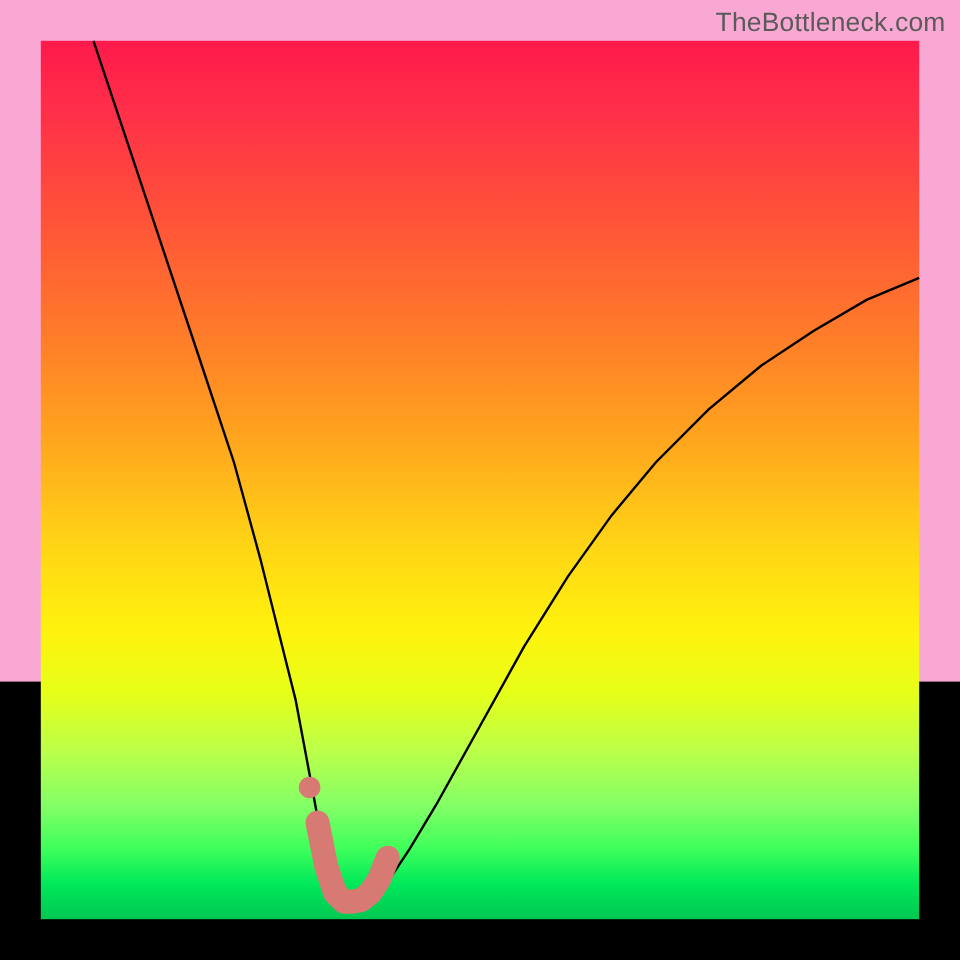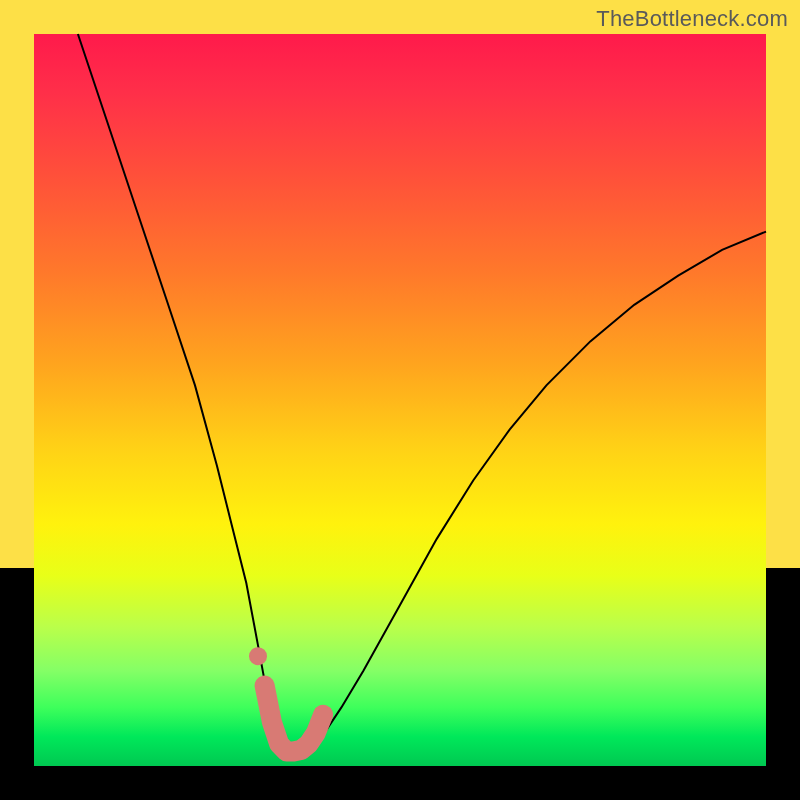--- a/index.html
+++ b/index.html
@@ -8,21 +8,21 @@
     width: 800px;
     height: 800px;
     background: #000;
     font-family: Arial, Helvetica, sans-serif;
     overflow: hidden;
   }
   .frame {
     position: absolute;
     left: 0; top: 0;
     width: 800px; height: 568px;
-    background: #fde047;
+    background: #f9a8d4;
   }
   .plot-area {
     position: absolute;
     left: 34px;
     top: 34px;
     width: 732px;
     height: 732px;
     
     background: linear-gradient(to bottom,
       #ff1a4b 0%,

